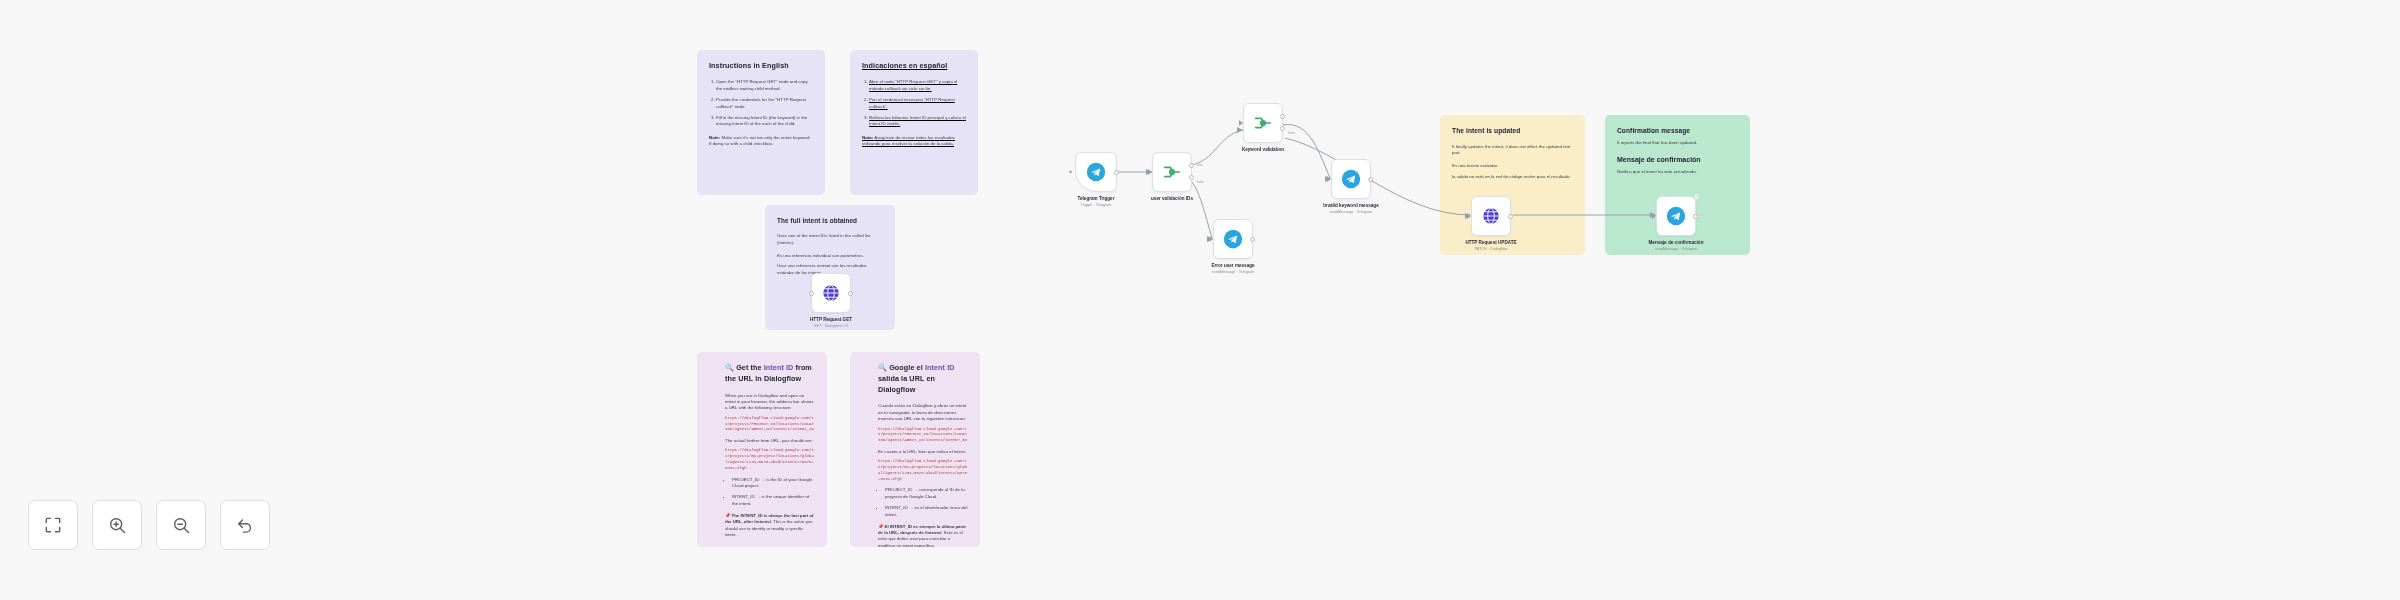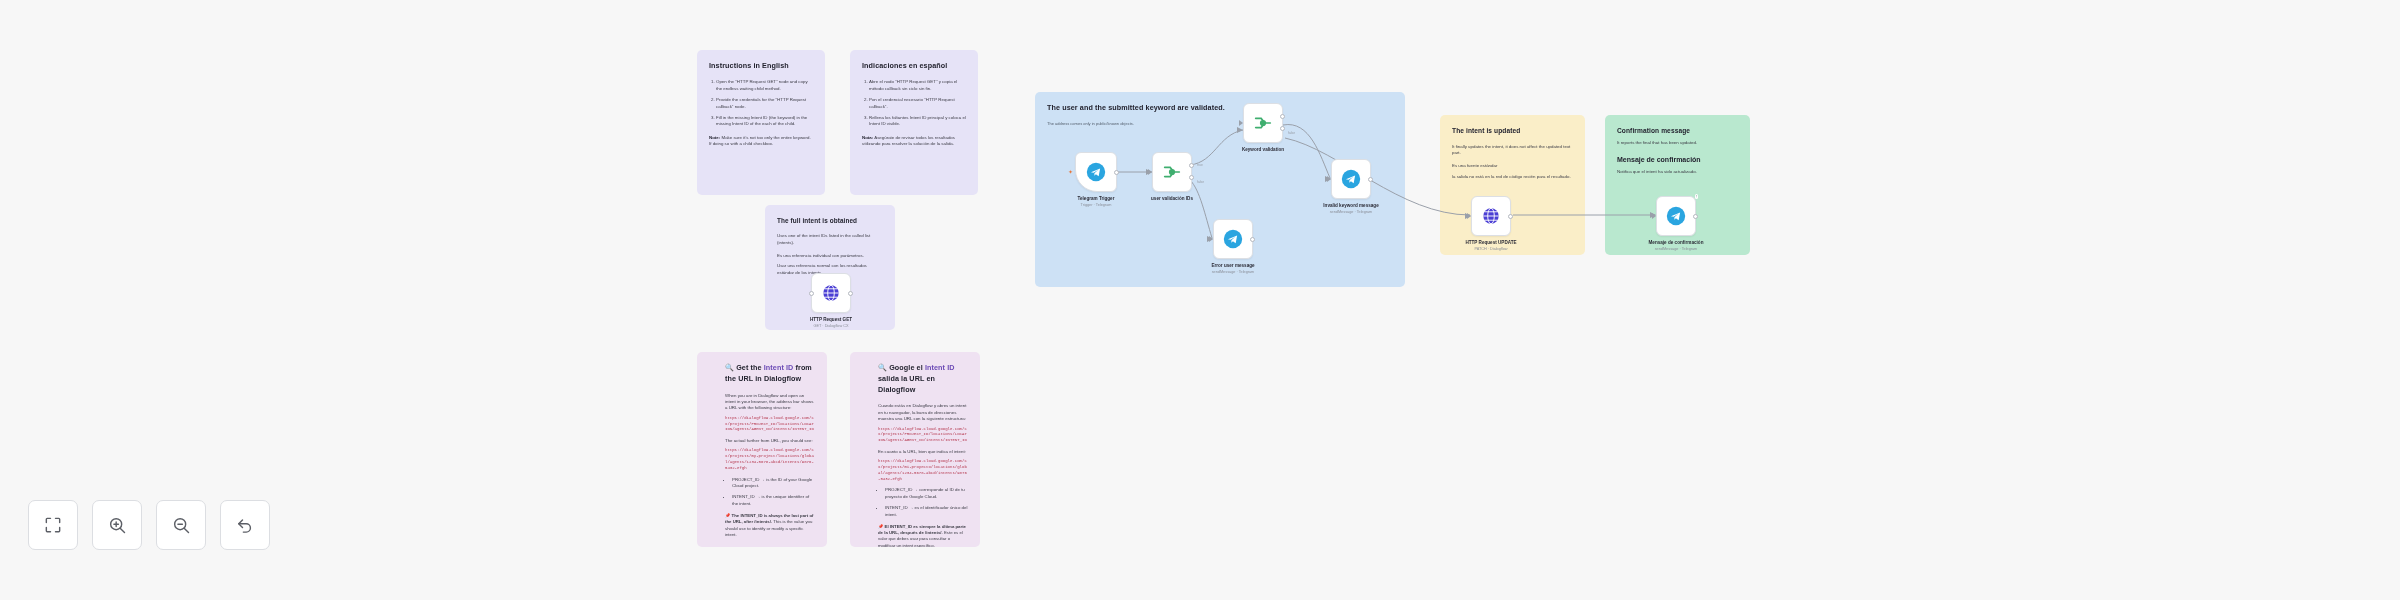--- a/index.html
+++ b/index.html
@@ -166,24 +166,20 @@
     <polygon points="1243,130 1237,127 1237,133" fill="#9aa0aa"></polygon>
     <polygon points="1213,239 1207,236 1207,242" fill="#9aa0aa"></polygon>
     <polygon points="1331,179 1325,176 1325,182" fill="#9aa0aa"></polygon>
     <polygon points="1471,216 1465,213 1465,219" fill="#9aa0aa"></polygon>
     <g stroke="#9aa0aa" stroke-width="1" fill="none">
       <path d="M1513,215 L1655,215"></path>
     </g>
     <polygon points="1656,215 1650,212 1650,218" fill="#9aa0aa"></polygon>
   </svg>
 
-  <div class="sticky s-blue" style="left:1035px; top:92px; width:370px; height:195px;">
-    <h3>The user and the submitted keyword are validated.</h3>
-    <p style="font-size:4px;color:#55606e;">The address comes only in public/known objects.</p>
-  </div>
 
   <div class="sticky s-yellow" style="left:1440px; top:115px; width:145px; height:140px;">
     <h3 style="font-size:6.6px;">The intent is updated</h3>
     <p>It finally updates the intent, it does not affect the updated text part.</p>
     <p style="margin-top:7px;">Es una fuente estándar</p>
     <p>la salida no está en la red de código recién para el resultado.</p>
   </div>
 
   <div class="sticky s-green" style="left:1605px; top:115px; width:145px; height:140px;">
     <h3 style="font-size:6.6px;margin-bottom:4px;">Confirmation message</h3>
@@ -282,21 +278,21 @@
       <li>Open the "HTTP Request GET" node and copy the endless waiting child method.</li>
       <li>Provide the credentials for the "HTTP Request callback" node.</li>
       <li>Fill in the missing Intent ID (the keyword) in the missing Intent ID of the each of the child.</li>
     </ol>
     <p class="note">
       <b>Note:</b>
       <span>Make sure it's not too only the entire keyword. If doing so with a child checkbox.</span>
     </p>
   </div>
 
-  <div class="sticky s-lavender" style="left:850px; top:50px; width:128px; height:145px;">
+  <div class="sticky s-lavender" style="left:850px; top:50px; width:128px; height:145px;text-decoration:underline;">
     <h3>Indicaciones en español</h3>
     <ol>
       <li>Abre el nodo "HTTP Request GET" y copia el método callback sin ciclo sin fin.</li>
       <li>Pon el credencial necesario "HTTP Request callback".</li>
       <li>Rellena los faltantes Intent ID principal y coloca el Intent ID visible.</li>
     </ol>
     <p class="note">
       <b>Nota:</b>
       <span>Asegúrate de revisar todos los resultados utilizando para resolver la solución de la salida.</span>
     </p>

